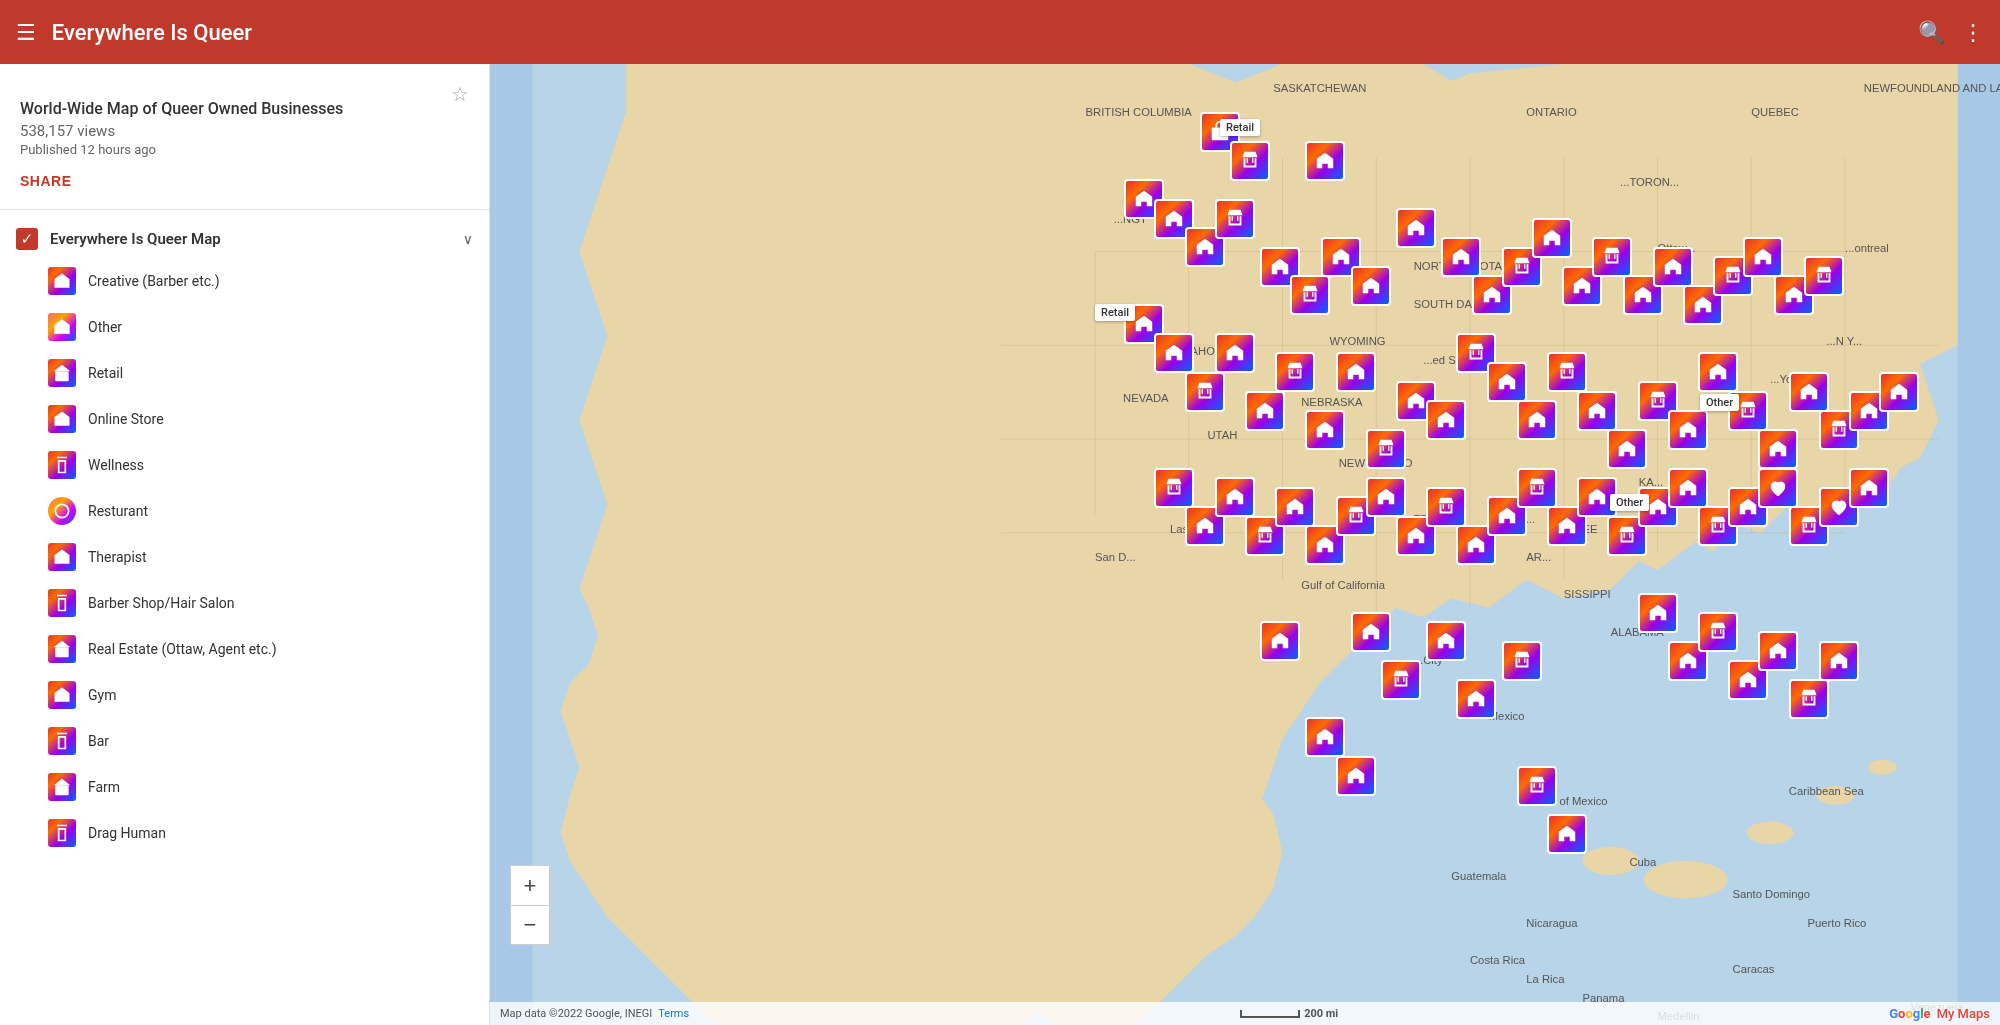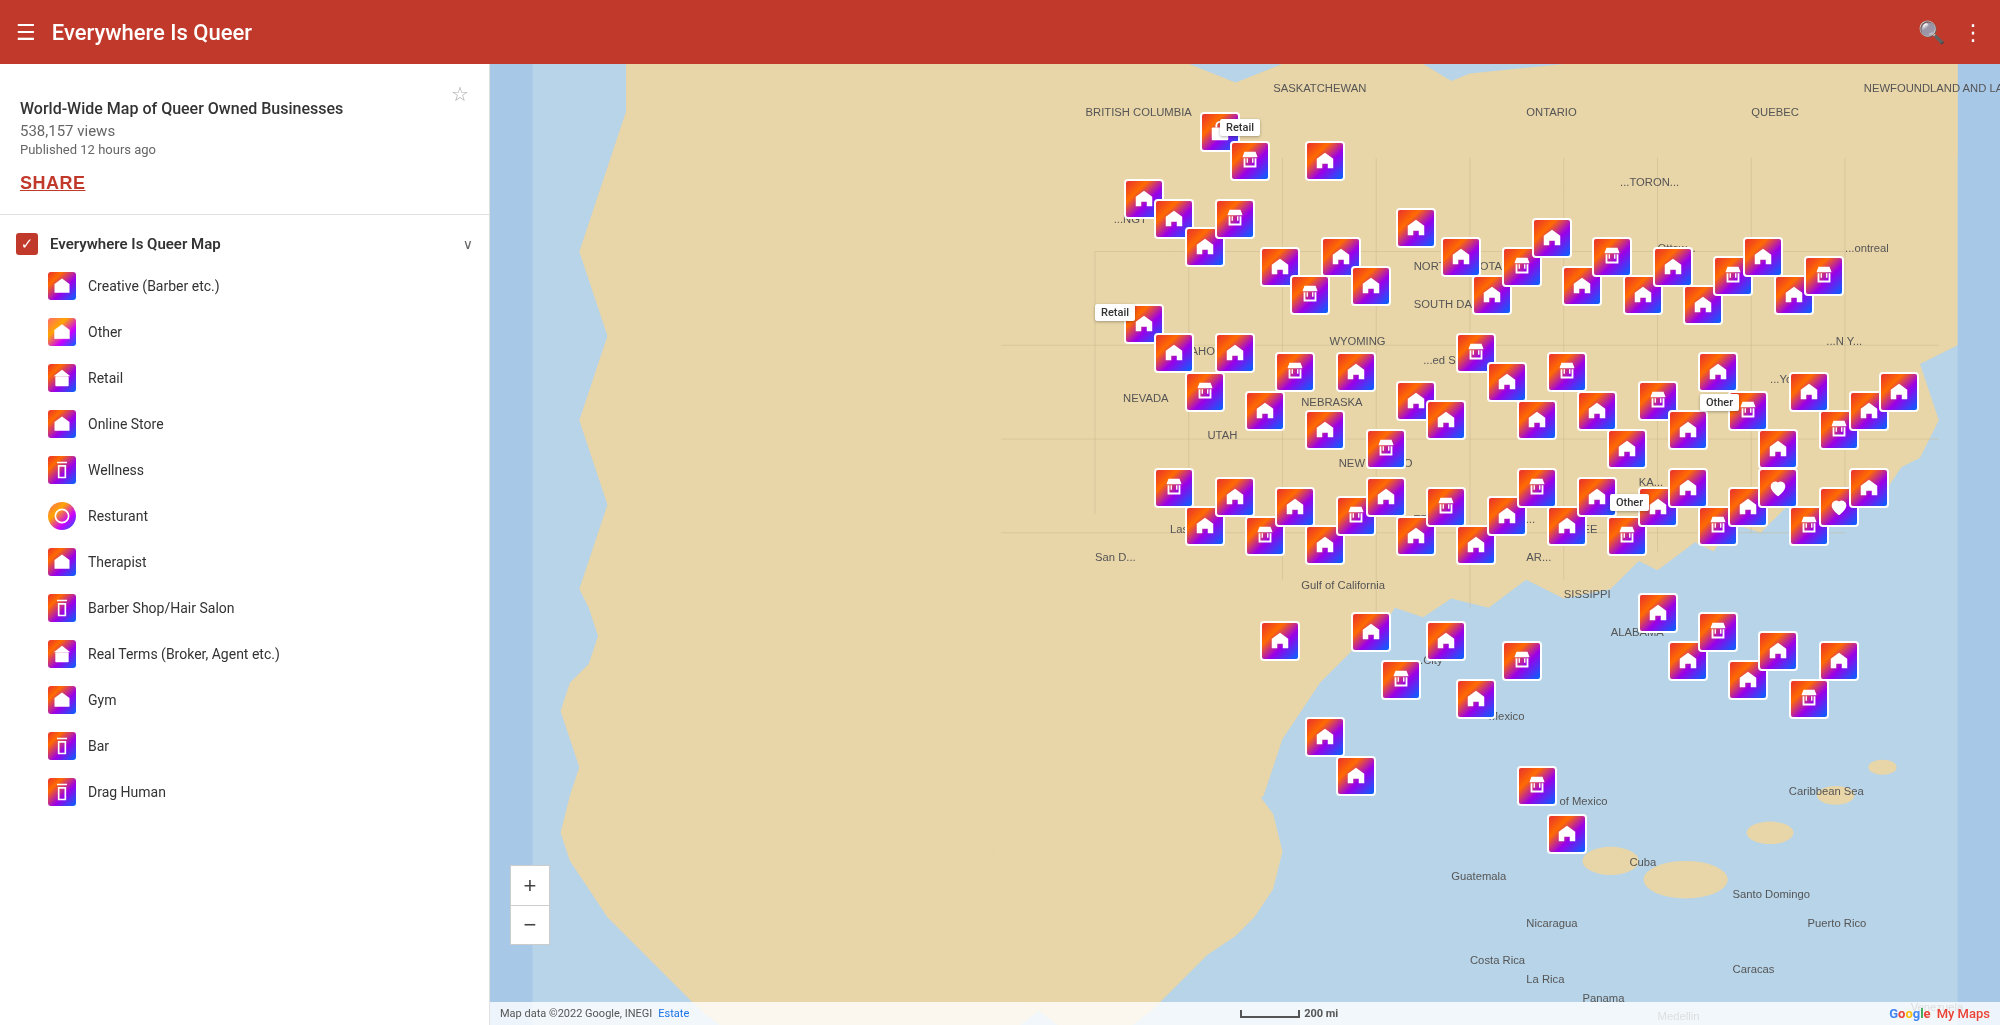--- a/index.html
+++ b/index.html
@@ -66,28 +66,27 @@
       color: #666;
       margin-bottom: 2px;
     }
     .sidebar-published {
       font-size: 13px;
       color: #666;
       margin-bottom: 10px;
     }
     .share-button {
       color: #c0392b;
-      font-size: 18px;
+      font-size: 14px;
       font-weight: 600;
       letter-spacing: 0.5px;
       cursor: pointer;
       background: none;
       border: none;
       padding: 6px 0;
-      text-decoration: underline;
     }
     .star-icon {
       color: #aaa;
       font-size: 20px;
       cursor: pointer;
     }
 
     
     .layer-section {
       padding: 10px 0;
@@ -345,37 +344,46 @@
             </div>
             <span class="category-label">Barber Shop/Hair Salon</span>
           </div>
           <div class="category-item">
             <div class="category-icon" style="background: linear-gradient(135deg, rgb(232, 48, 48) 0%, rgb(255, 107, 0) 25%, rgb(155, 0, 232) 60%, rgb(0, 102, 255) 100%);">
               <svg viewBox="0 0 24 24" width="20" height="20">
                 <rect x="4" y="10" width="16" height="12" rx="1" fill="white"></rect>
                 <path d="M2 10L12 2l10 8" fill="white"></path>
               </svg>
             </div>
-            <span class="category-label">Real Terms (Broker, Agent etc.)</span>
+            <span class="category-label">Real Estate (Ottaw, Agent etc.)</span>
           </div>
           <div class="category-item">
             <div class="category-icon" style="background: linear-gradient(135deg, rgb(232, 48, 48) 0%, rgb(255, 107, 0) 25%, rgb(155, 0, 232) 60%, rgb(0, 102, 255) 100%);">
               <svg viewBox="0 0 24 24" width="20" height="20">
                 <path d="M3 9.5L12 3l9 6.5V20H3V9.5z" fill="white"></path>
               </svg>
             </div>
             <span class="category-label">Gym</span>
           </div>
           <div class="category-item">
             <div class="category-icon" style="background: linear-gradient(135deg, rgb(232, 48, 48) 0%, rgb(255, 107, 0) 25%, rgb(155, 0, 232) 60%, rgb(0, 102, 255) 100%);">
               <svg viewBox="0 0 24 24" width="20" height="20">
                 <path d="M6 2h12v2H6V2zm1 4h10v16H7V6zm2 2v12h6V8H9z" fill="white"></path>
               </svg>
             </div>
             <span class="category-label">Bar</span>
+          </div>
+          <div class="category-item">
+            <div class="category-icon" style="background: linear-gradient(135deg, rgb(232, 48, 48) 0%, rgb(255, 107, 0) 25%, rgb(155, 0, 232) 60%, rgb(0, 102, 255) 100%);">
+              <svg viewBox="0 0 24 24" width="20" height="20">
+                <rect x="4" y="10" width="16" height="12" rx="1" fill="white"></rect>
+                <path d="M2 10L12 2l10 8" fill="white"></path>
+              </svg>
+            </div>
+            <span class="category-label">Farm</span>
           </div>
           <div class="category-item">
             <div class="category-icon" style="background: linear-gradient(135deg, rgb(232, 48, 48) 0%, rgb(255, 107, 0) 25%, rgb(155, 0, 232) 60%, rgb(0, 102, 255) 100%);">
               <svg viewBox="0 0 24 24" width="20" height="20">
                 <path d="M6 2h12v2H6V2zm1 4h10v16H7V6zm2 2v12h6V8H9z" fill="white"></path>
               </svg>
             </div>
             <span class="category-label">Drag Human</span>
           </div>
         </div>
@@ -973,21 +981,21 @@
 
     
     <div class="map-controls">
       <button class="map-zoom-btn">+</button>
       <button class="map-zoom-btn">−</button>
     </div>
 
     
     <div class="map-attribution">
       <span>Map data ©2022 Google, INEGI</span>
-      <span class="terms-link">Estate</span>
+      <span class="terms-link">Terms</span>
       <div class="scale-bar">
         <div style="width:60px;height:8px;border:2px solid #555;border-top:none;display:inline-block;"></div>
         <span>200 mi</span>
       </div>
       <div class="google-logo" style="margin-left:auto;">
         <span class="g">G</span><span class="o1">o</span><span class="o2">o</span><span class="g2">g</span><span class="l">l</span><span class="e">e</span>
       </div>
       <span class="my-maps">My Maps</span>
     </div>
   </div>

